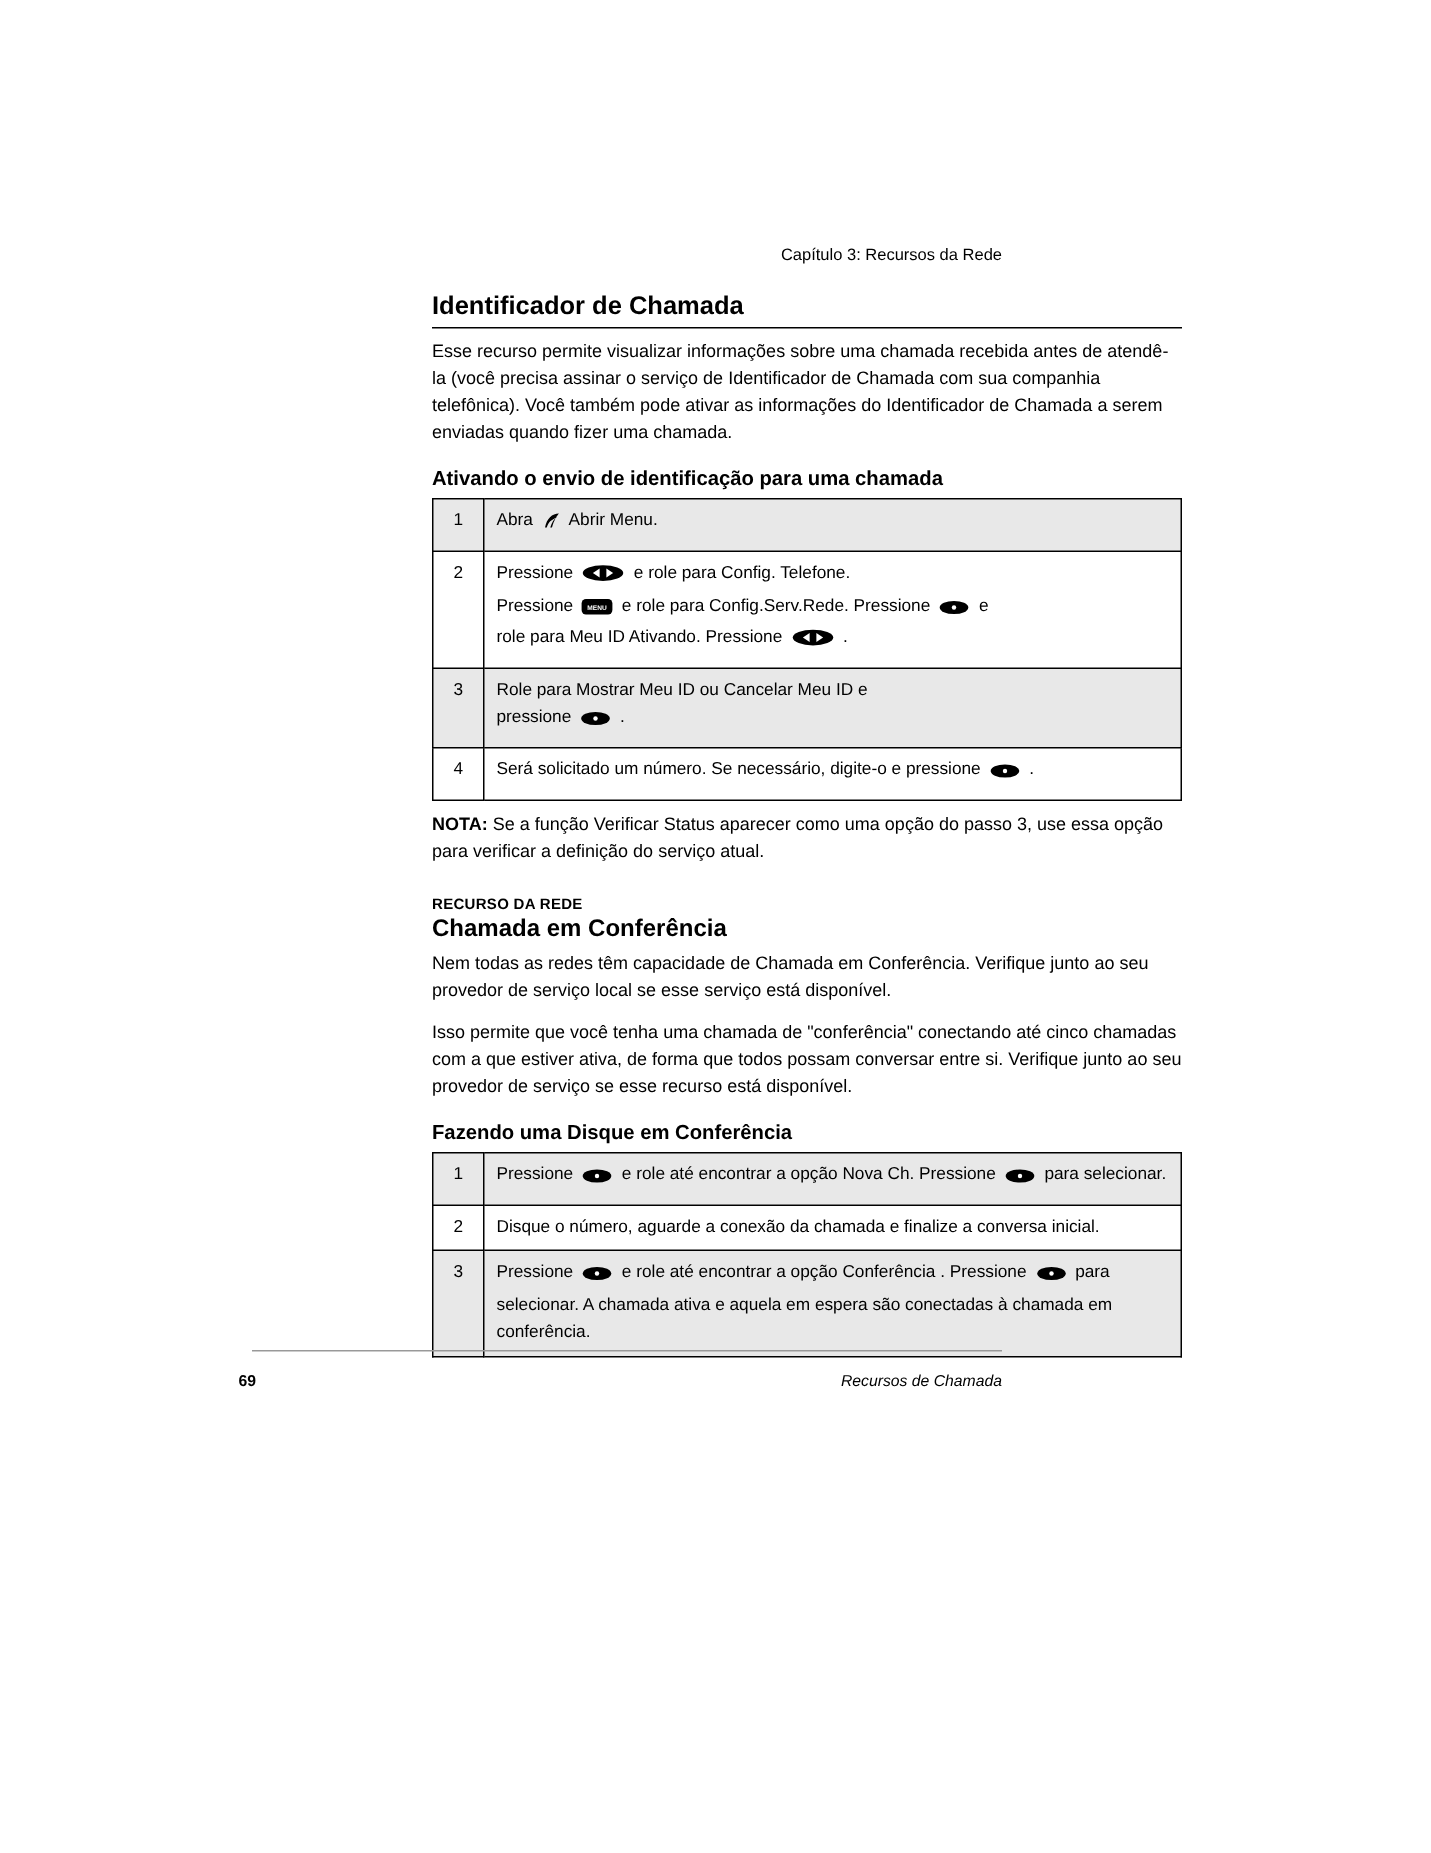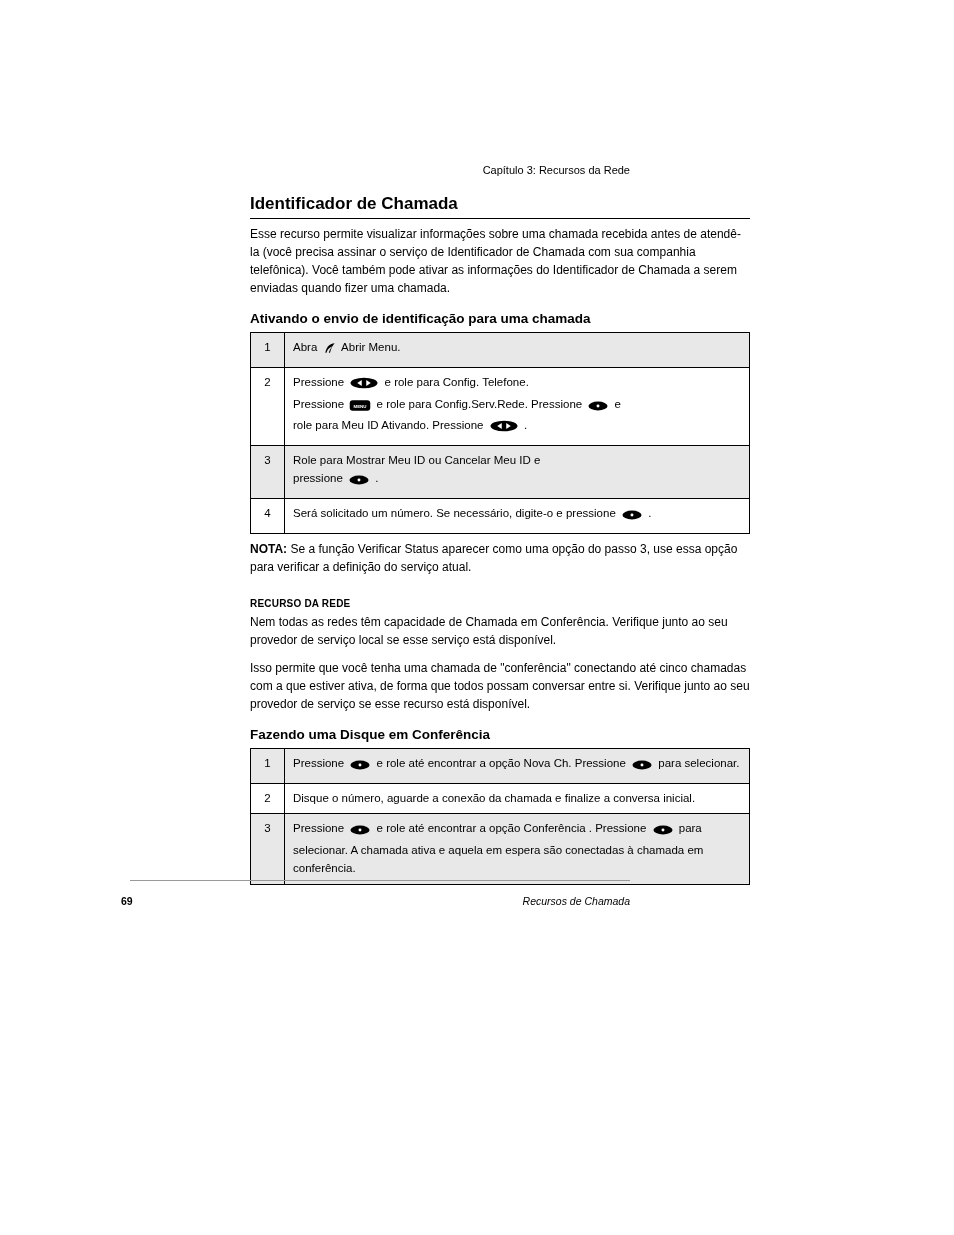--- a/index.html
+++ b/index.html
@@ -8,20 +8,21 @@
     padding: 0;
     background: #fff;
     font-family: Arial, Helvetica, sans-serif;
     color: #000;
     width: 954px;
   }
   .page {
     width: 880px;
     padding: 170px 130px 60px 250px;
     position: relative;
+    margin-left: 38px;
   }
   .breadcrumb {
     position: absolute;
     top: 164px;
     right: 250px;
     font-size: 11px;
     color: #000;
   }
   h1.section-title {
     font-size: 17px;
@@ -197,20 +198,21 @@
       </td>
     </tr>
   </tbody>
     </table>
 
   <p class="body note-row">
     <span class="note-label">NOTA: </span><span>Se a função Verificar Status aparecer como uma opção do passo 3, use essa opção para verificar a definição do serviço atual.</span>
   </p>
 
   <div class="tiny-heading">RECURSO DA REDE</div>
+  <div class="feat-title">Chamada em Conferência</div>
 
   <p class="body">Nem todas as redes têm capacidade de Chamada em Conferência. Verifique junto ao seu provedor de serviço local se esse serviço está disponível.</p>
   <p class="body">Isso permite que você tenha uma chamada de "conferência" conectando até cinco chamadas com a que estiver ativa, de forma que todos possam conversar entre si. Verifique junto ao seu provedor de serviço se esse recurso está disponível.</p>
 
   <h2 class="sub">Fazendo uma Disque em Conferência</h2>
 
   <table class="steps">
     <tbody>
         <tr class="shade">
       <td class="stepnum">1</td>

